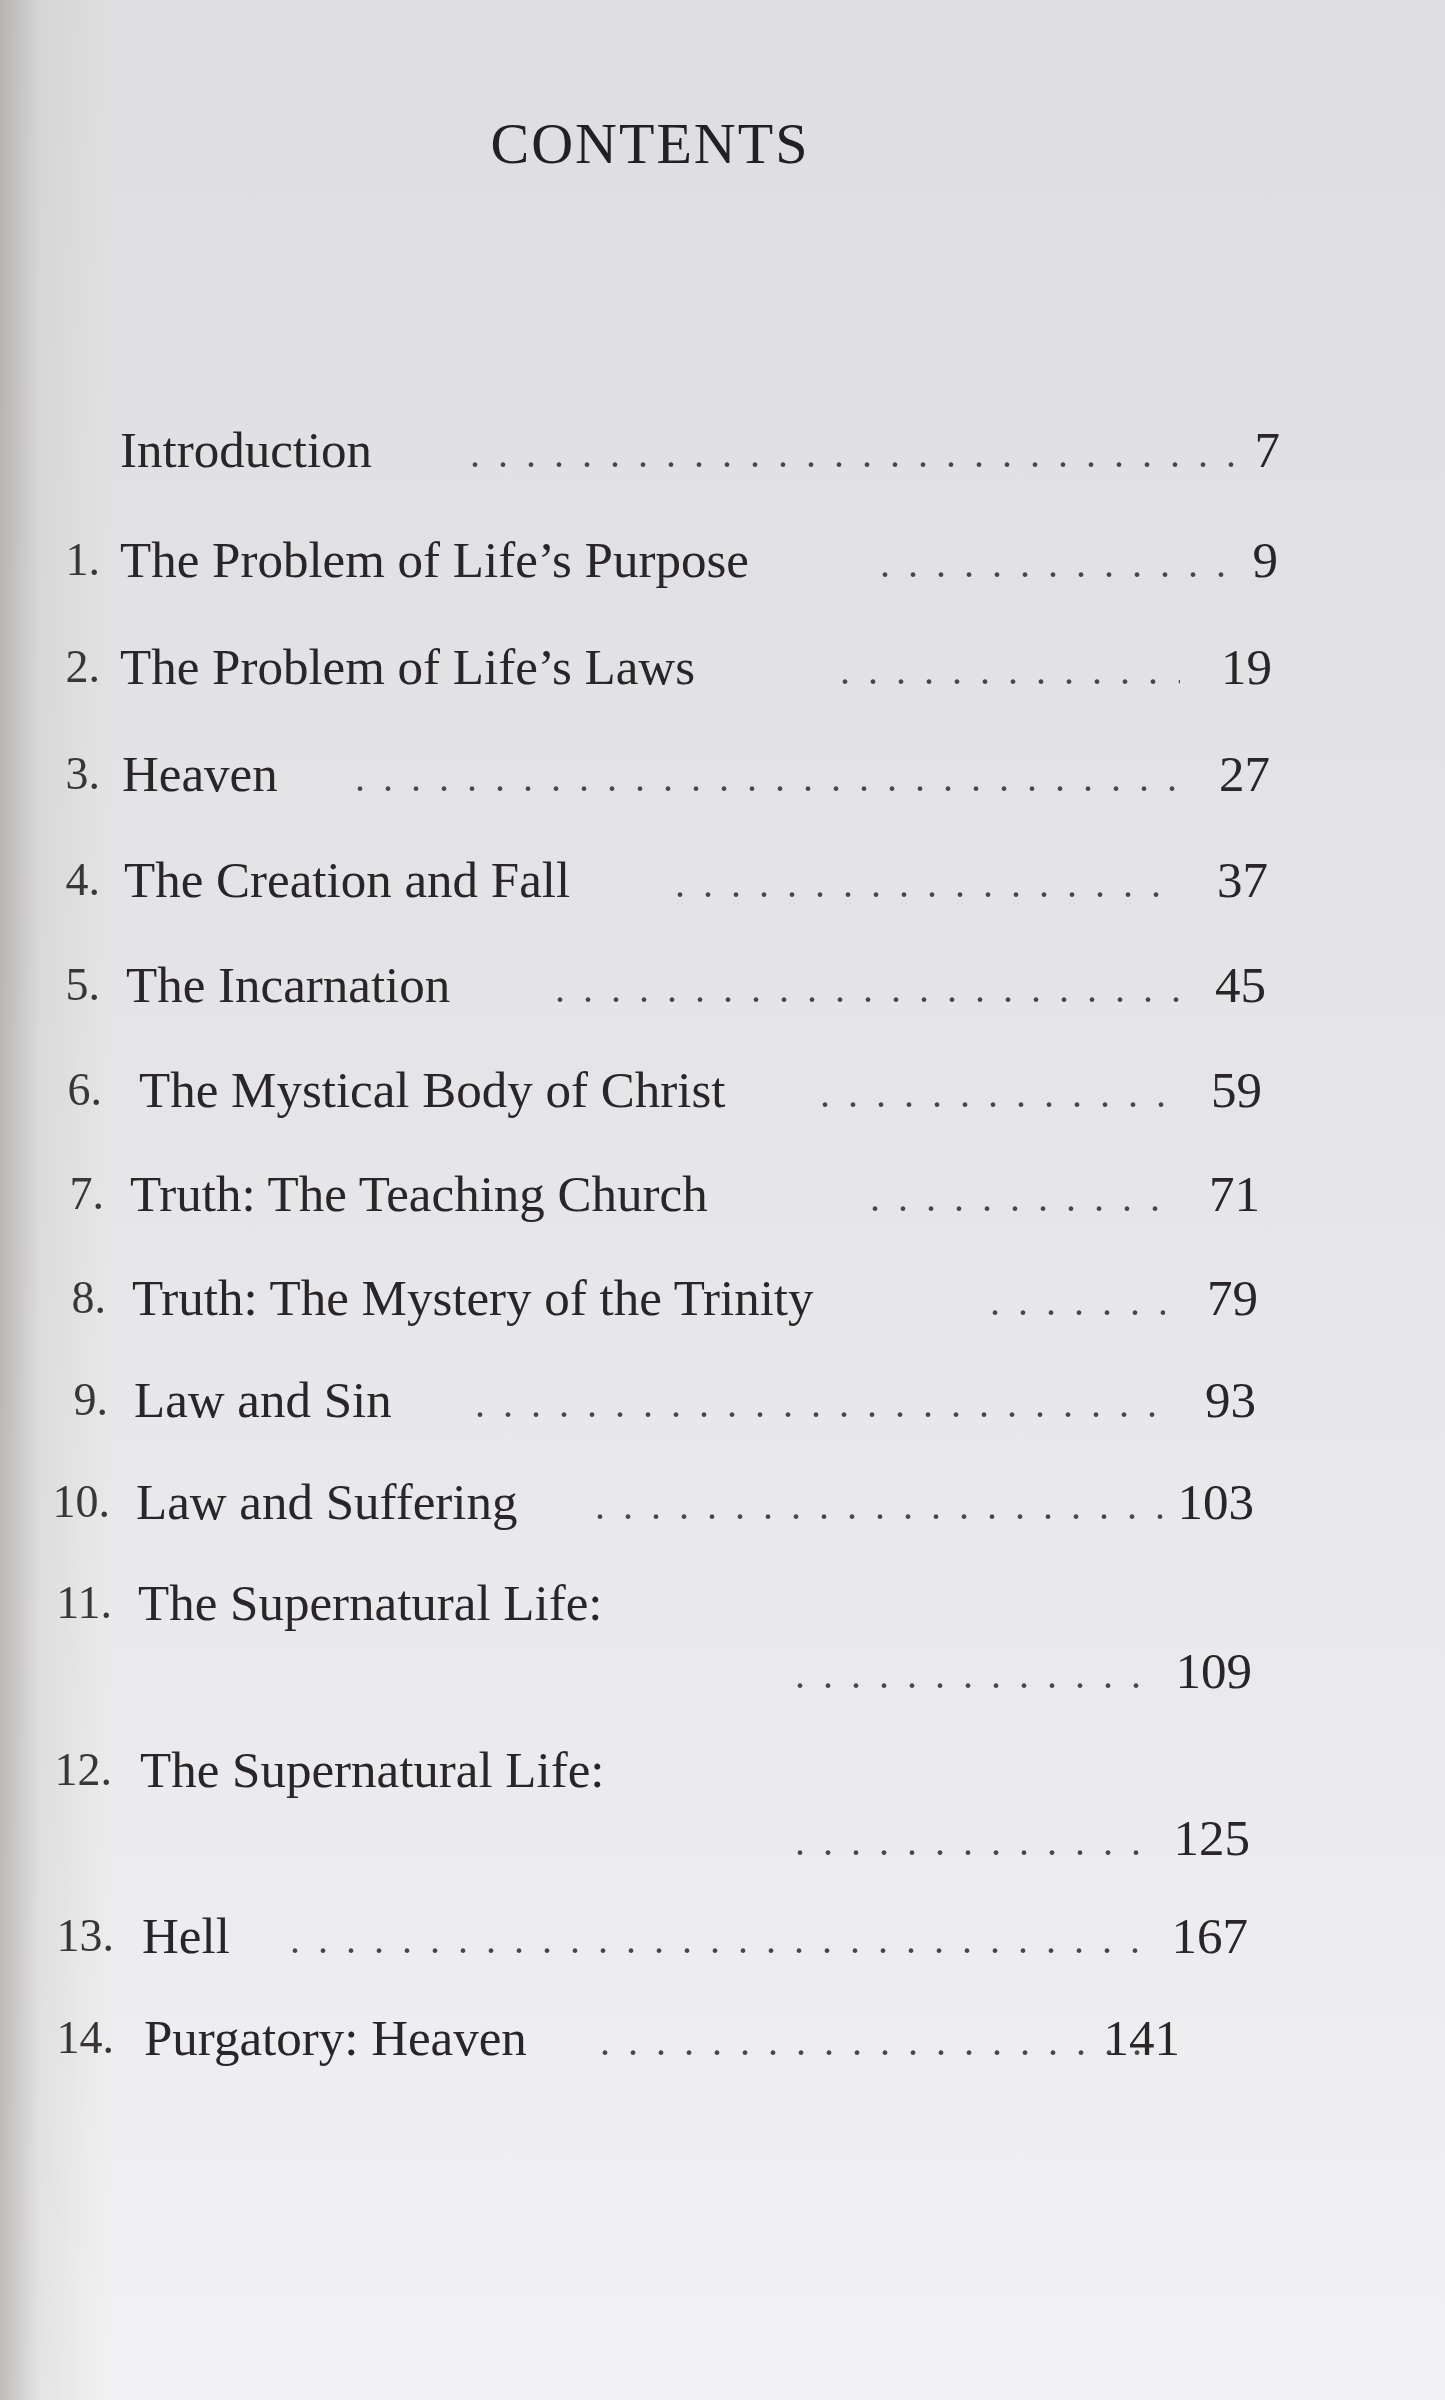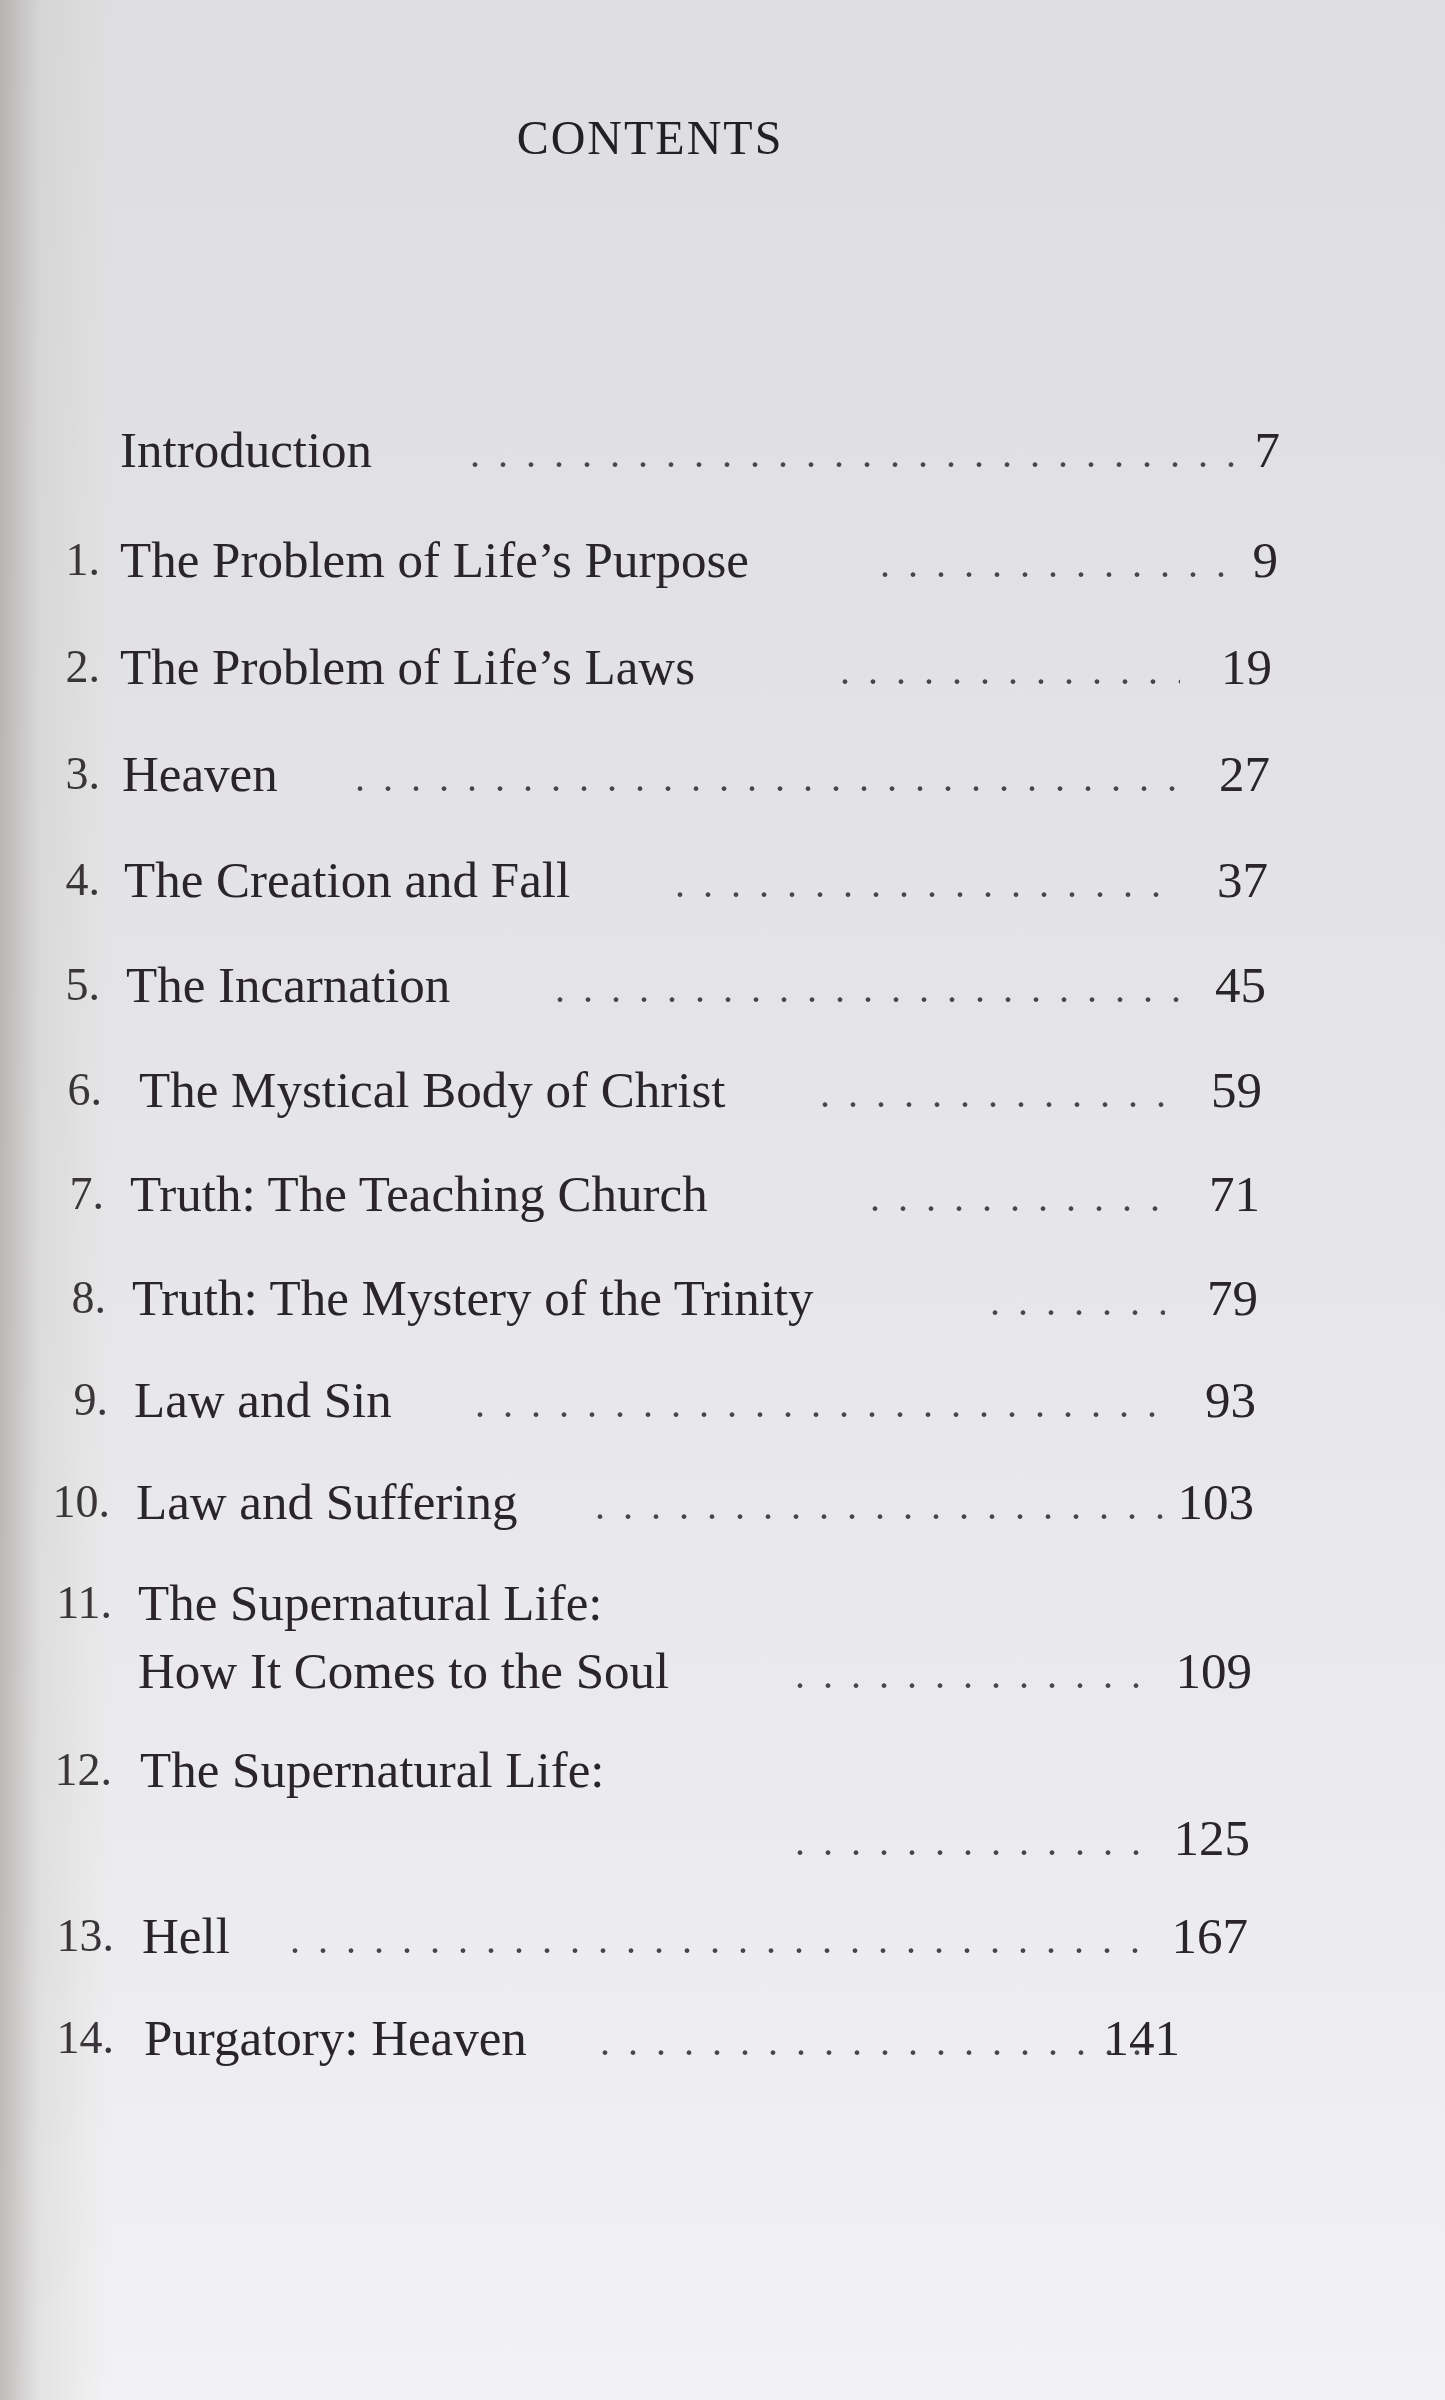--- a/index.html
+++ b/index.html
@@ -10,21 +10,21 @@
     color:#2a2528;
   }
   .page {
     position:absolute; inset:0;
     background:
       linear-gradient(90deg, rgba(150,145,140,0.55) 0px, rgba(190,186,182,0.25) 40px, rgba(220,220,222,0) 110px),
       linear-gradient(180deg, #dedee0 0%, #e4e4e6 40%, #ececee 80%, #f2f2f4 100%);
   }
   .title {
     position:absolute; left:0; width:1300px; top:110px;
-    text-align:center; font-size:48px; letter-spacing:2px; color:#222024;
+    text-align:center; font-size:58px; letter-spacing:2px; color:#222024;
   }
   .entry { position:absolute; left:0; width:1149px; font-size:51px; line-height:60px; }
   .num { position:absolute; text-align:right; color:#3a3538; font-size:46px; }
   .label { position:absolute; white-space:nowrap; }
   .leader { position:absolute; color:#4a4548; letter-spacing:18px; white-space:nowrap; overflow:hidden; font-size:40px; }
   .page-num { position:absolute; text-align:right; width:120px; }
 </style>
 </head>
 <body>
 
@@ -103,21 +103,20 @@
   <div class="entry" style="top:1472px;">
     <span class="num" style="left:20px; width:90px;">10.</span>
     <span class="label" style="left:136px;">Law and Suffering</span>
     <span class="leader" style="left:595px; width:570px; top:4px;">................................................</span>
     <span class="page-num" style="left:1134px;">103</span>
   </div>
 
   <div class="entry" style="top:1573px; height:130px;">
     <span class="num" style="left:22px; width:90px;">11.</span>
     <span class="label" style="left:138px;">The Supernatural Life:</span>
-    <span class="label" style="left:138px; top:68px;">How It Comes to the Soul</span>
     <span class="leader" style="left:795px; width:365px; top:72px;">................................................</span>
     <span class="page-num" style="left:1132px; top:68px;">109</span>
   </div>
 
   <div class="entry" style="top:1740px; height:130px;">
     <span class="num" style="left:22px; width:90px;">12.</span>
     <span class="label" style="left:140px;">The Supernatural Life:</span>
     <span class="leader" style="left:795px; width:365px; top:72px;">................................................</span>
     <span class="page-num" style="left:1130px; top:68px;">125</span>
   </div>

